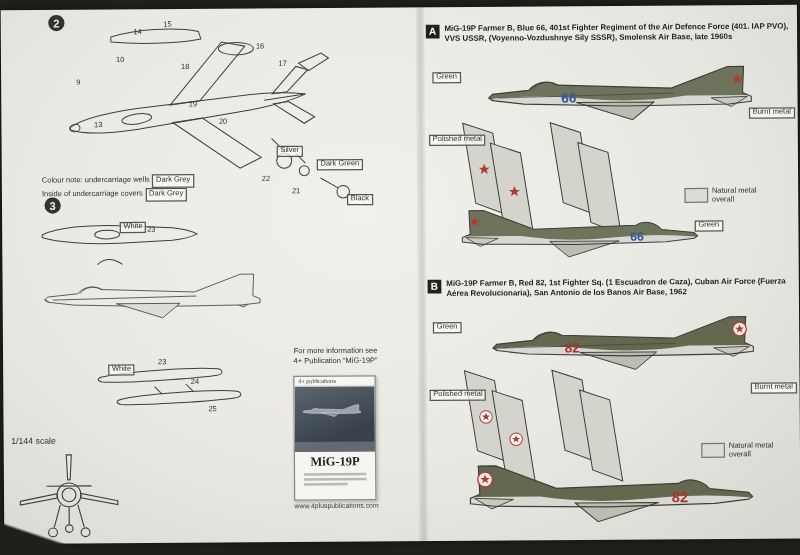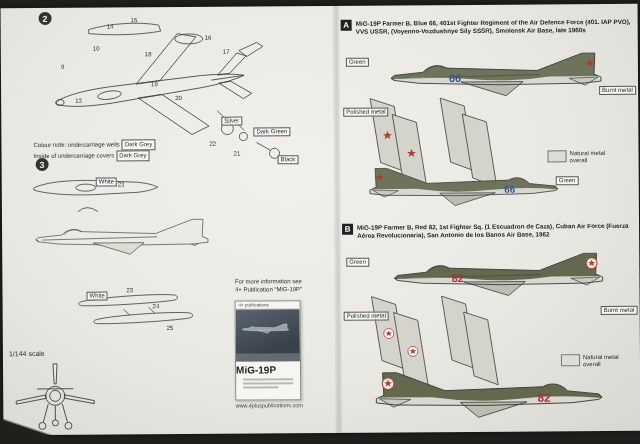--- a/index.html
+++ b/index.html
@@ -45,21 +45,21 @@
   .url{position:absolute;font-size:5.5px;color:#3a3a36;width:96px;text-align:center;}
   .scale-label{position:absolute;font-size:7px;}
   .book{
     position:absolute;width:64px;height:98px;background:#f6f5f1;
     border:0.5px solid #8a8a84;box-shadow:1px 1px 3px rgba(0,0,0,0.25);
     display:flex;flex-direction:column;overflow:hidden;
   }
   .book-top{font-size:4.5px;padding:1px 3px;color:#444;border-bottom:0.5px solid #ccc;}
   .book-photo{flex:0 0 52px;background:linear-gradient(160deg,#5a6570,#39424c 70%);position:relative;}
   .book-photo svg{position:absolute;inset:0;width:100%;height:100%;}
-  .book-title{font-family:Liberation Sans, sans-serif;font-weight:bold;font-size:10px;text-align:left;padding-top:3px;color:#1e1e1c;}
+  .book-title{font-family:Liberation Serif, serif;font-weight:bold;font-size:10px;text-align:center;padding-top:3px;color:#1e1e1c;}
   .book-lines{display:flex;flex-direction:column;gap:2px;padding:3px 7px 0;}
   .book-lines span{height:2px;background:#b9b8b2;}
   .book-lines span:last-child{width:70%;}
   .scheme{position:absolute;}
   .scheme-header{position:absolute;left:0;top:0;display:flex;gap:4px;width:292px;}
   .letter-sq{
     flex:0 0 11px;width:11px;height:11px;background:#222120;color:#fff;
     font-size:8px;font-weight:bold;display:flex;align-items:center;justify-content:center;
   }
   .scheme-title{font-size:6.3px;font-weight:bold;line-height:1.3;color:#232322;}

